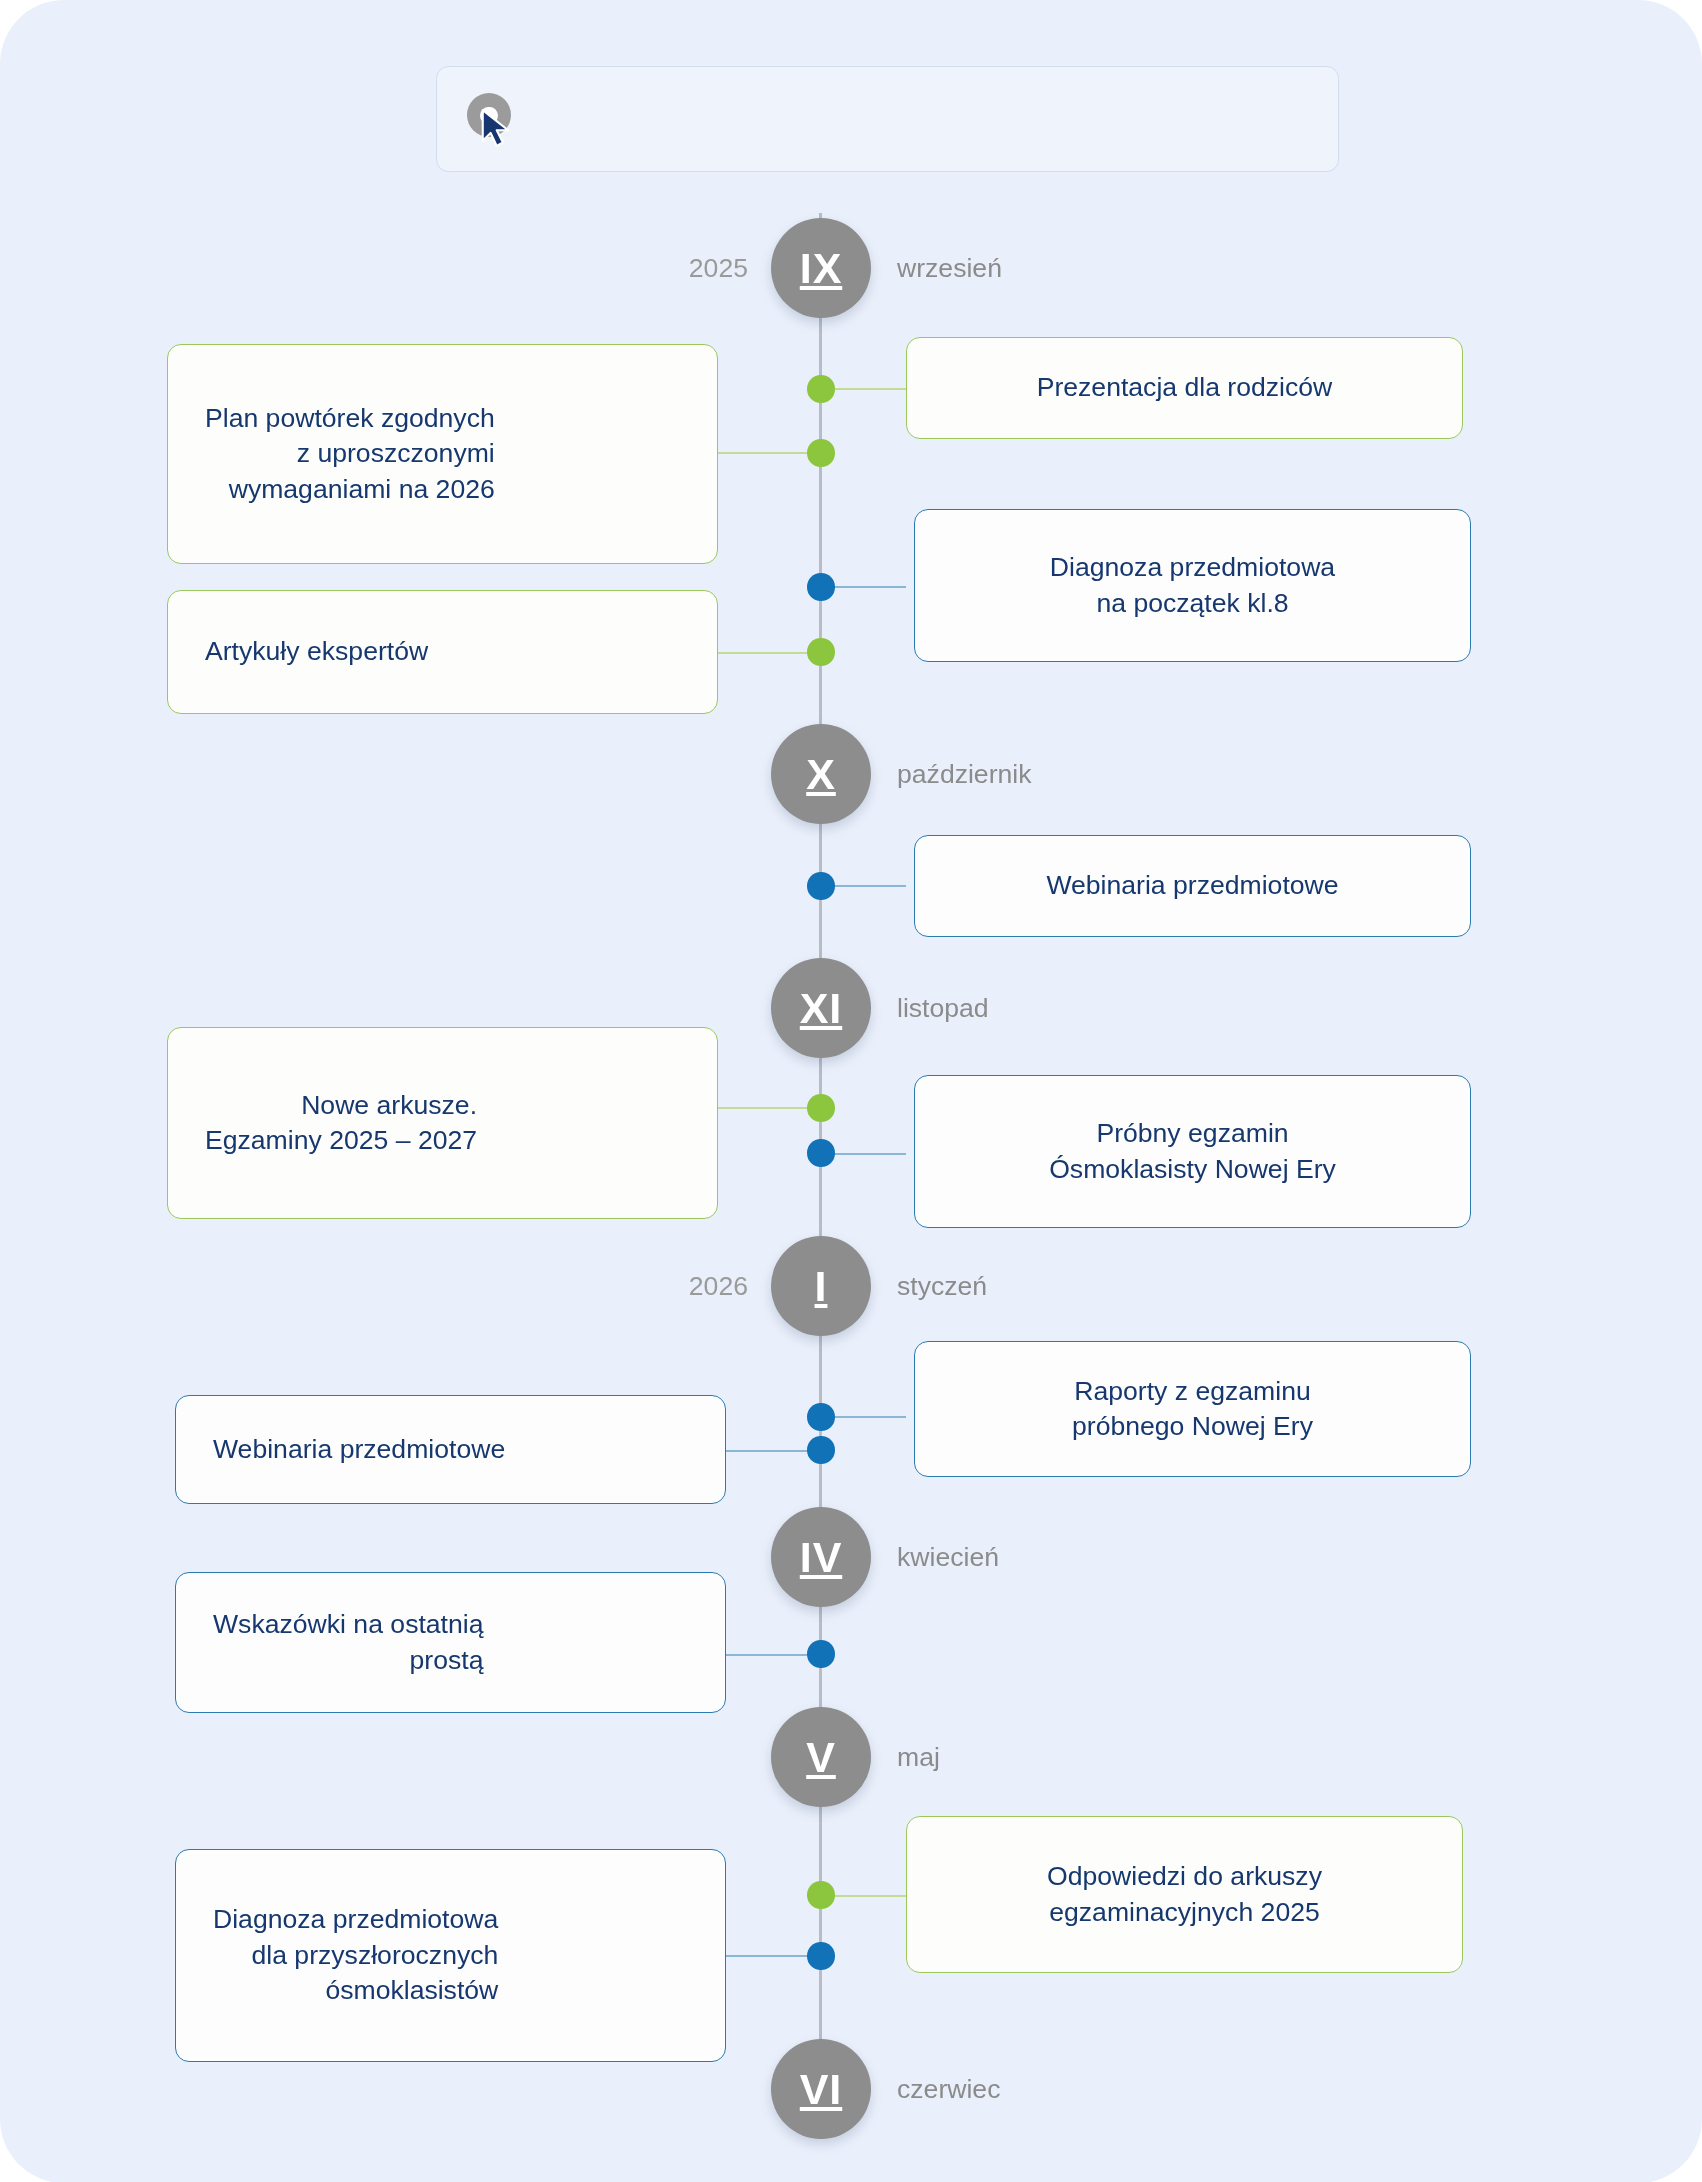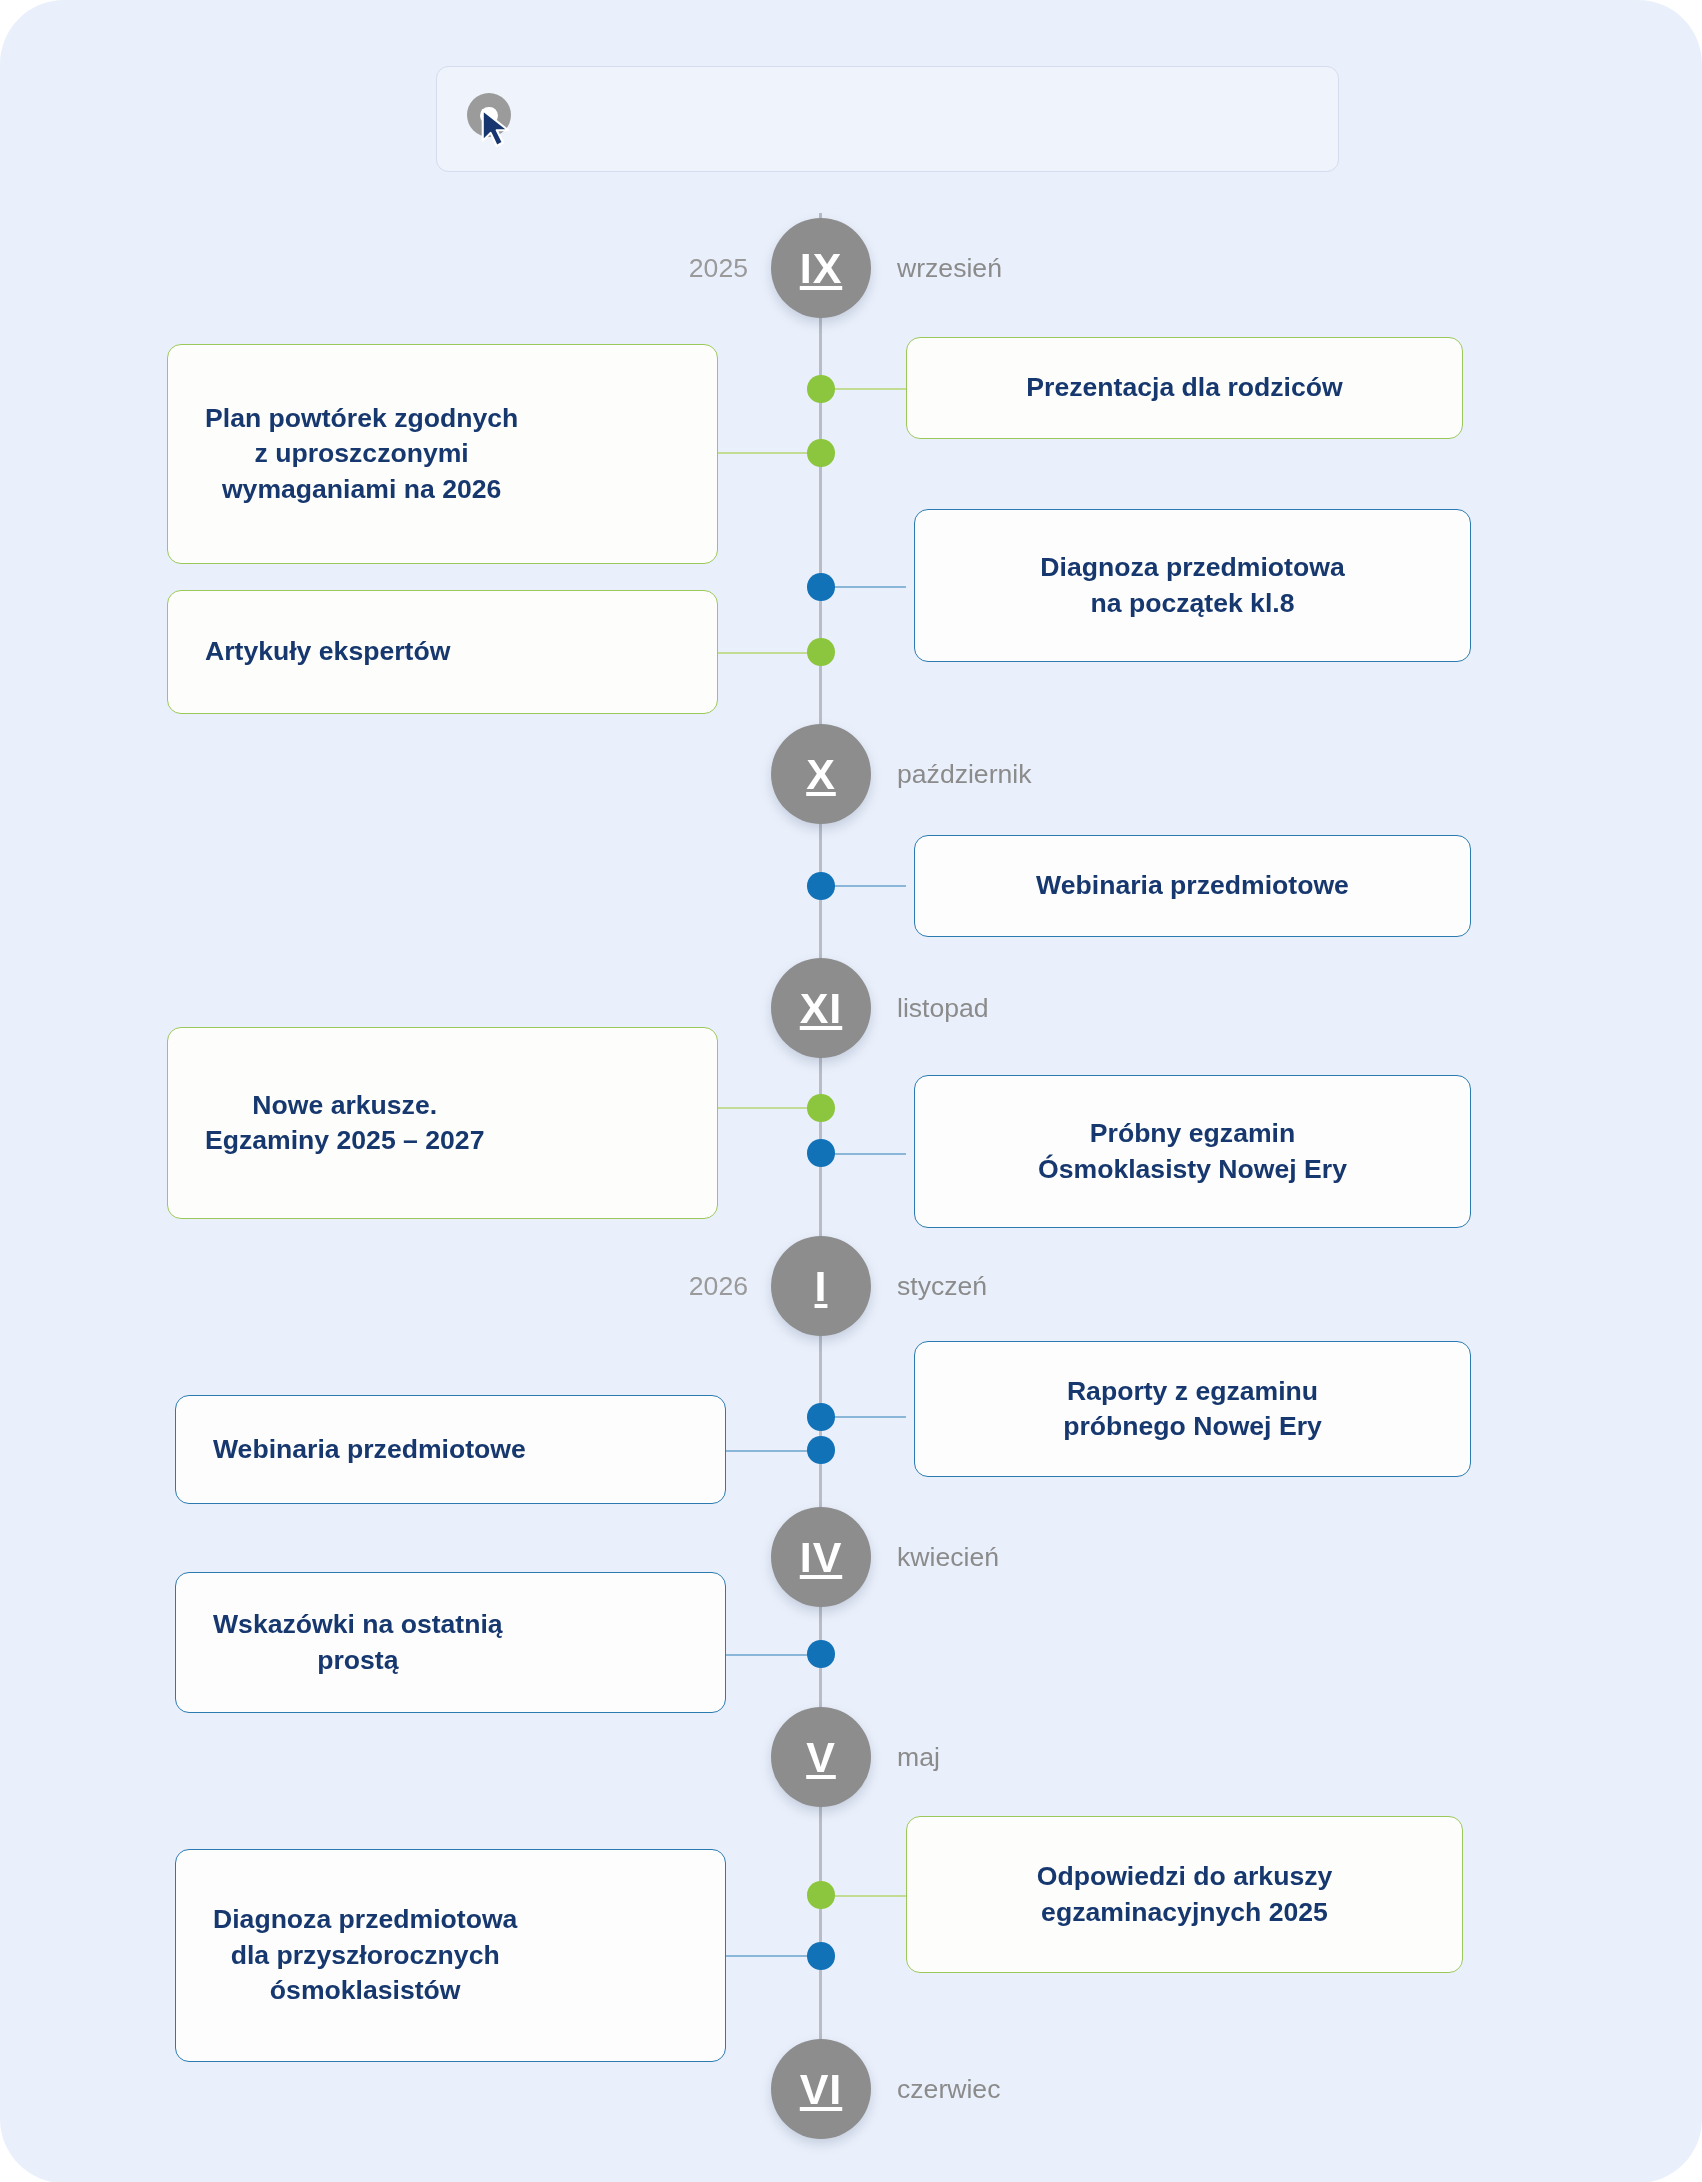--- a/index.html
+++ b/index.html
@@ -137,27 +137,27 @@
     background: #fdfefb;
     border-radius: 14px;
     display: flex;
     align-items: center;
     z-index: 3;
   }
   .card.green { border: 1.8px solid #9bc85a; }
   .card.blue  { border: 1.8px solid #2b7bb0; background: #fdfdfd; margin-left: 8px; }
   .card .label {
     font-size: 26.6px;
-    font-weight: 700;
+    font-weight: 400;
     color: #16386f;
     line-height: 1.33;
     white-space: pre-line;
   }
   .card.left  { left: 167px; width: 551px; }
-  .card.left .label  { padding-left: 37px; text-align: center; }
+  .card.left .label  { padding-left: 37px; text-align: right; }
   .card.right { left: 906px; width: 557px; }
   .card.right .label { width: 100%; text-align: center; padding: 0 14px; }
 </style>
 </head>
 <body>
 
 <div id="panel">
 
   <div id="banner">
     <span id="cursor-icon">

